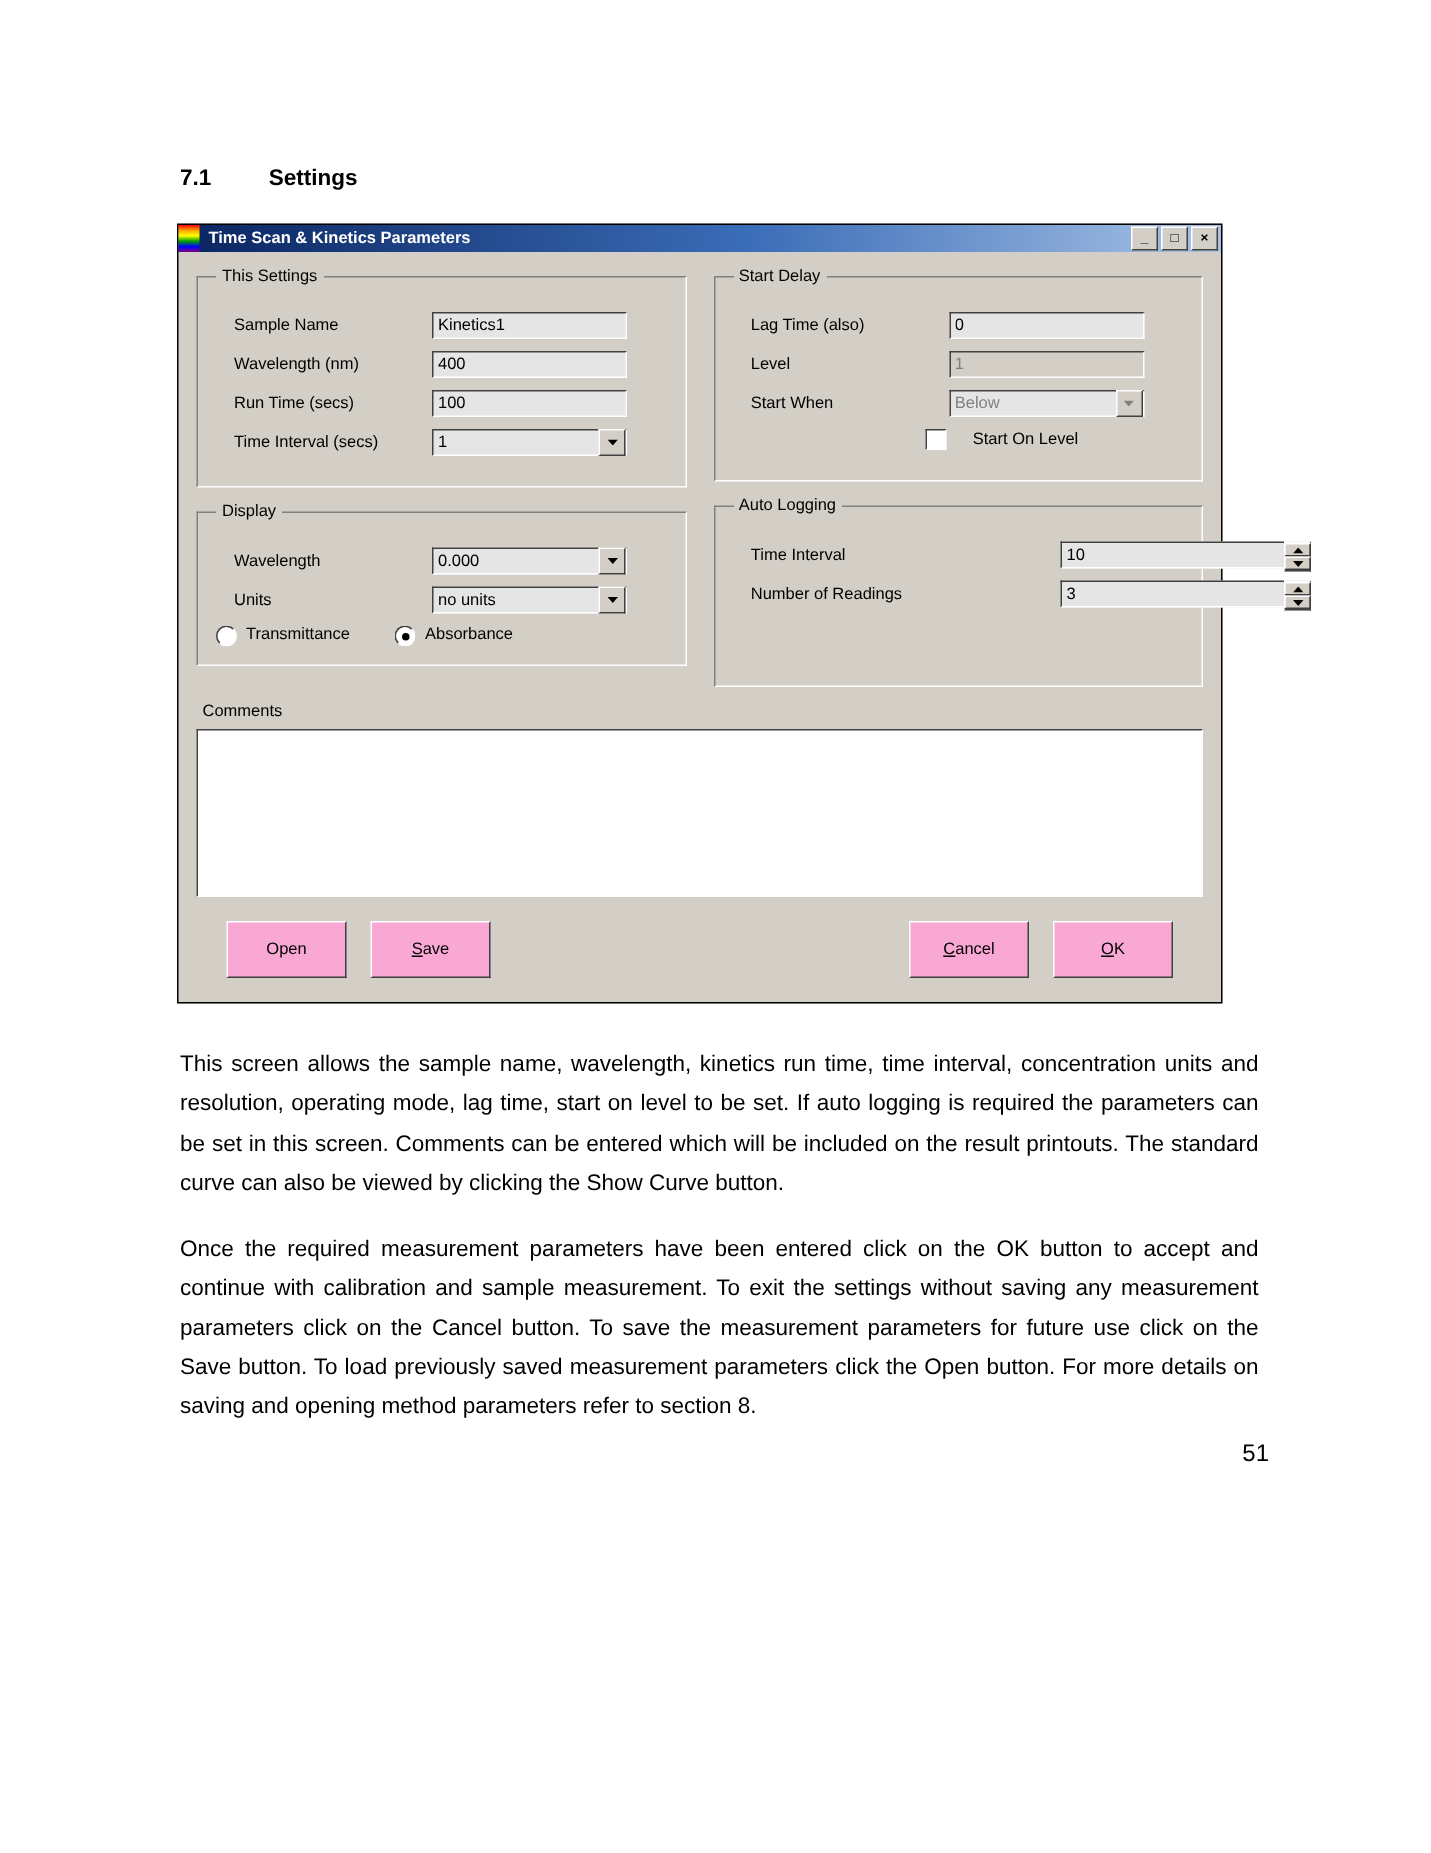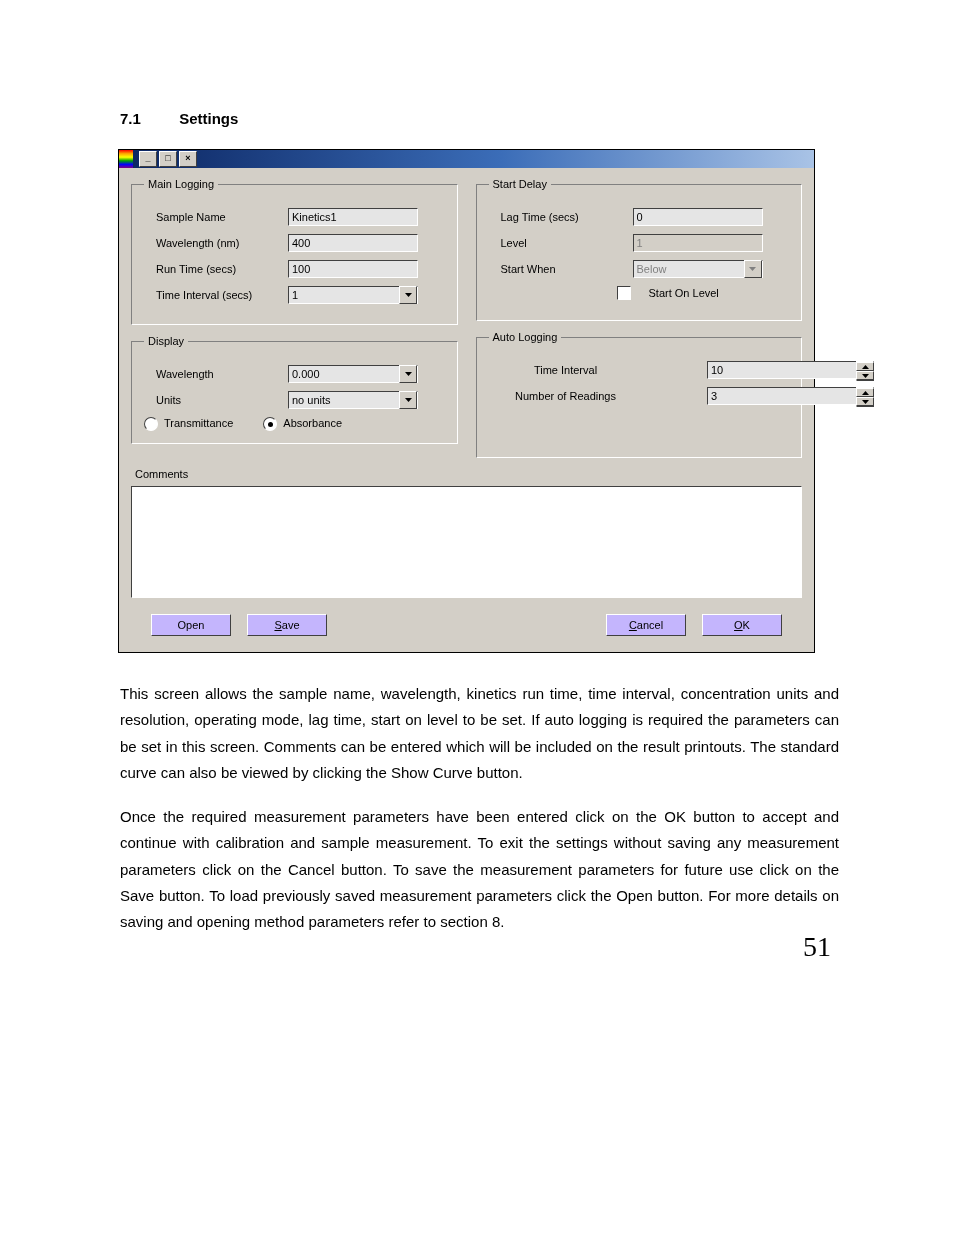--- a/index.html
+++ b/index.html
@@ -22,24 +22,24 @@
   }
   h2 .num { display:inline-block; width:55px; }
   p.body {
     font-size: 15px;
     line-height: 1.75;
     margin: 0 0 18px 0;
     text-align: justify;
   }
   .page-num {
     position: absolute;
-    right: 123px;
+    right: 108px;
     bottom: 50px;
-    font-family: Liberation Serif, serif;
-    font-size: 28px;
+    font-family: Liberation Sans, sans-serif;
+    font-size: 16px;
   }
 
   
   .dialog {
     width: 695px;
     margin: 20px 0 28px -2px;
     border: 1px solid #000;
     background: #d3cfc7;
     font-family: "MS Sans Serif", Tahoma, Arial, sans-serif;
     font-size: 11px;
@@ -90,21 +90,21 @@
     padding: 0 4px;
     font-size: 11px;
   }
   .row {
     display:flex;
     align-items:center;
     margin: 8px 12px;
     gap: 12px;
   }
   .lbl { width: 120px; }
-  .lbl2 { width: 130px; text-align:center; }
+  .lbl2 { width: 130px; text-align:left; }
 
   input.text, .combo, .spin input {
     font: 11px "MS Sans Serif", Tahoma, Arial, sans-serif;
     height: 18px;
     box-sizing: border-box;
     padding: 1px 3px;
     background:#e5e5e5;
     border-top:1px solid #404040; border-left:1px solid #404040;
     border-right:1px solid #fff; border-bottom:1px solid #fff;
   }
@@ -156,54 +156,55 @@
     height: 110px;
     margin-top:4px;
   }
   fieldset.comments { border:none; padding:0; margin:0 0 16px 0;}
   fieldset.comments legend { padding:0; margin:0 0 2px 4px; font-size:11px;}
 
   .btnbar { display:flex; gap:16px; padding: 0 20px; }
   .spacer { flex:1; }
   button.win {
     font: 11px "MS Sans Serif", Tahoma, Arial, sans-serif;
-    width: 80px; height: 22px;
-    background:#c4b5fd;
+    width: 80px; height: 38px;
+    background:#f9a8d4;
     border-top:1px solid #fff; border-left:1px solid #fff;
     border-right:1px solid #404040; border-bottom:1px solid #404040;
   }
   .u { text-decoration: underline; }
 </style>
 </head>
 <body>
 
 <div class="page">
 
   <h2>
     <span class="num">7.1</span>
     <span>Settings</span>
   </h2>
 
 
   <div class="dialog">
     <div class="titlebar">
       <div class="stripe"></div>
+      <div class="title">Time Scan &amp; Kinetics Parameters</div>
       <div class="winbtns">
         <div class="winbtn">_</div>
         <div class="winbtn">□</div>
         <div class="winbtn">×</div>
       </div>
     </div>
 
     <div class="dlgbody">
       <div class="columns">
 
         <div class="col">
           <fieldset class="group">
-            <legend>Main Logging</legend>
+            <legend>This Settings</legend>
             <div class="row">
               <span class="lbl">Sample Name</span>
               <input class="text" value="Kinetics1" style="">
             </div>
             <div class="row">
               <span class="lbl">Wavelength (nm)</span>
               <input class="text" value="400" style="">
             </div>
             <div class="row">
               <span class="lbl">Run Time (secs)</span>
@@ -258,21 +259,21 @@
                 <span>Absorbance</span>
               </div>
             </div>
           </fieldset>
         </div>
 
         <div class="col">
           <fieldset class="group">
             <legend>Start Delay</legend>
             <div class="row">
-              <span class="lbl">Lag Time (secs)</span>
+              <span class="lbl">Lag Time (also)</span>
               <input class="text" value="0" style="">
             </div>
             <div class="row">
               <span class="lbl">Level</span>
               <input class="text" disabled="" value="1" style="">
             </div>
             <div class="row">
               <span class="lbl">Start When</span>
               <div class="combo disabled">
                 <span>Below</span>

